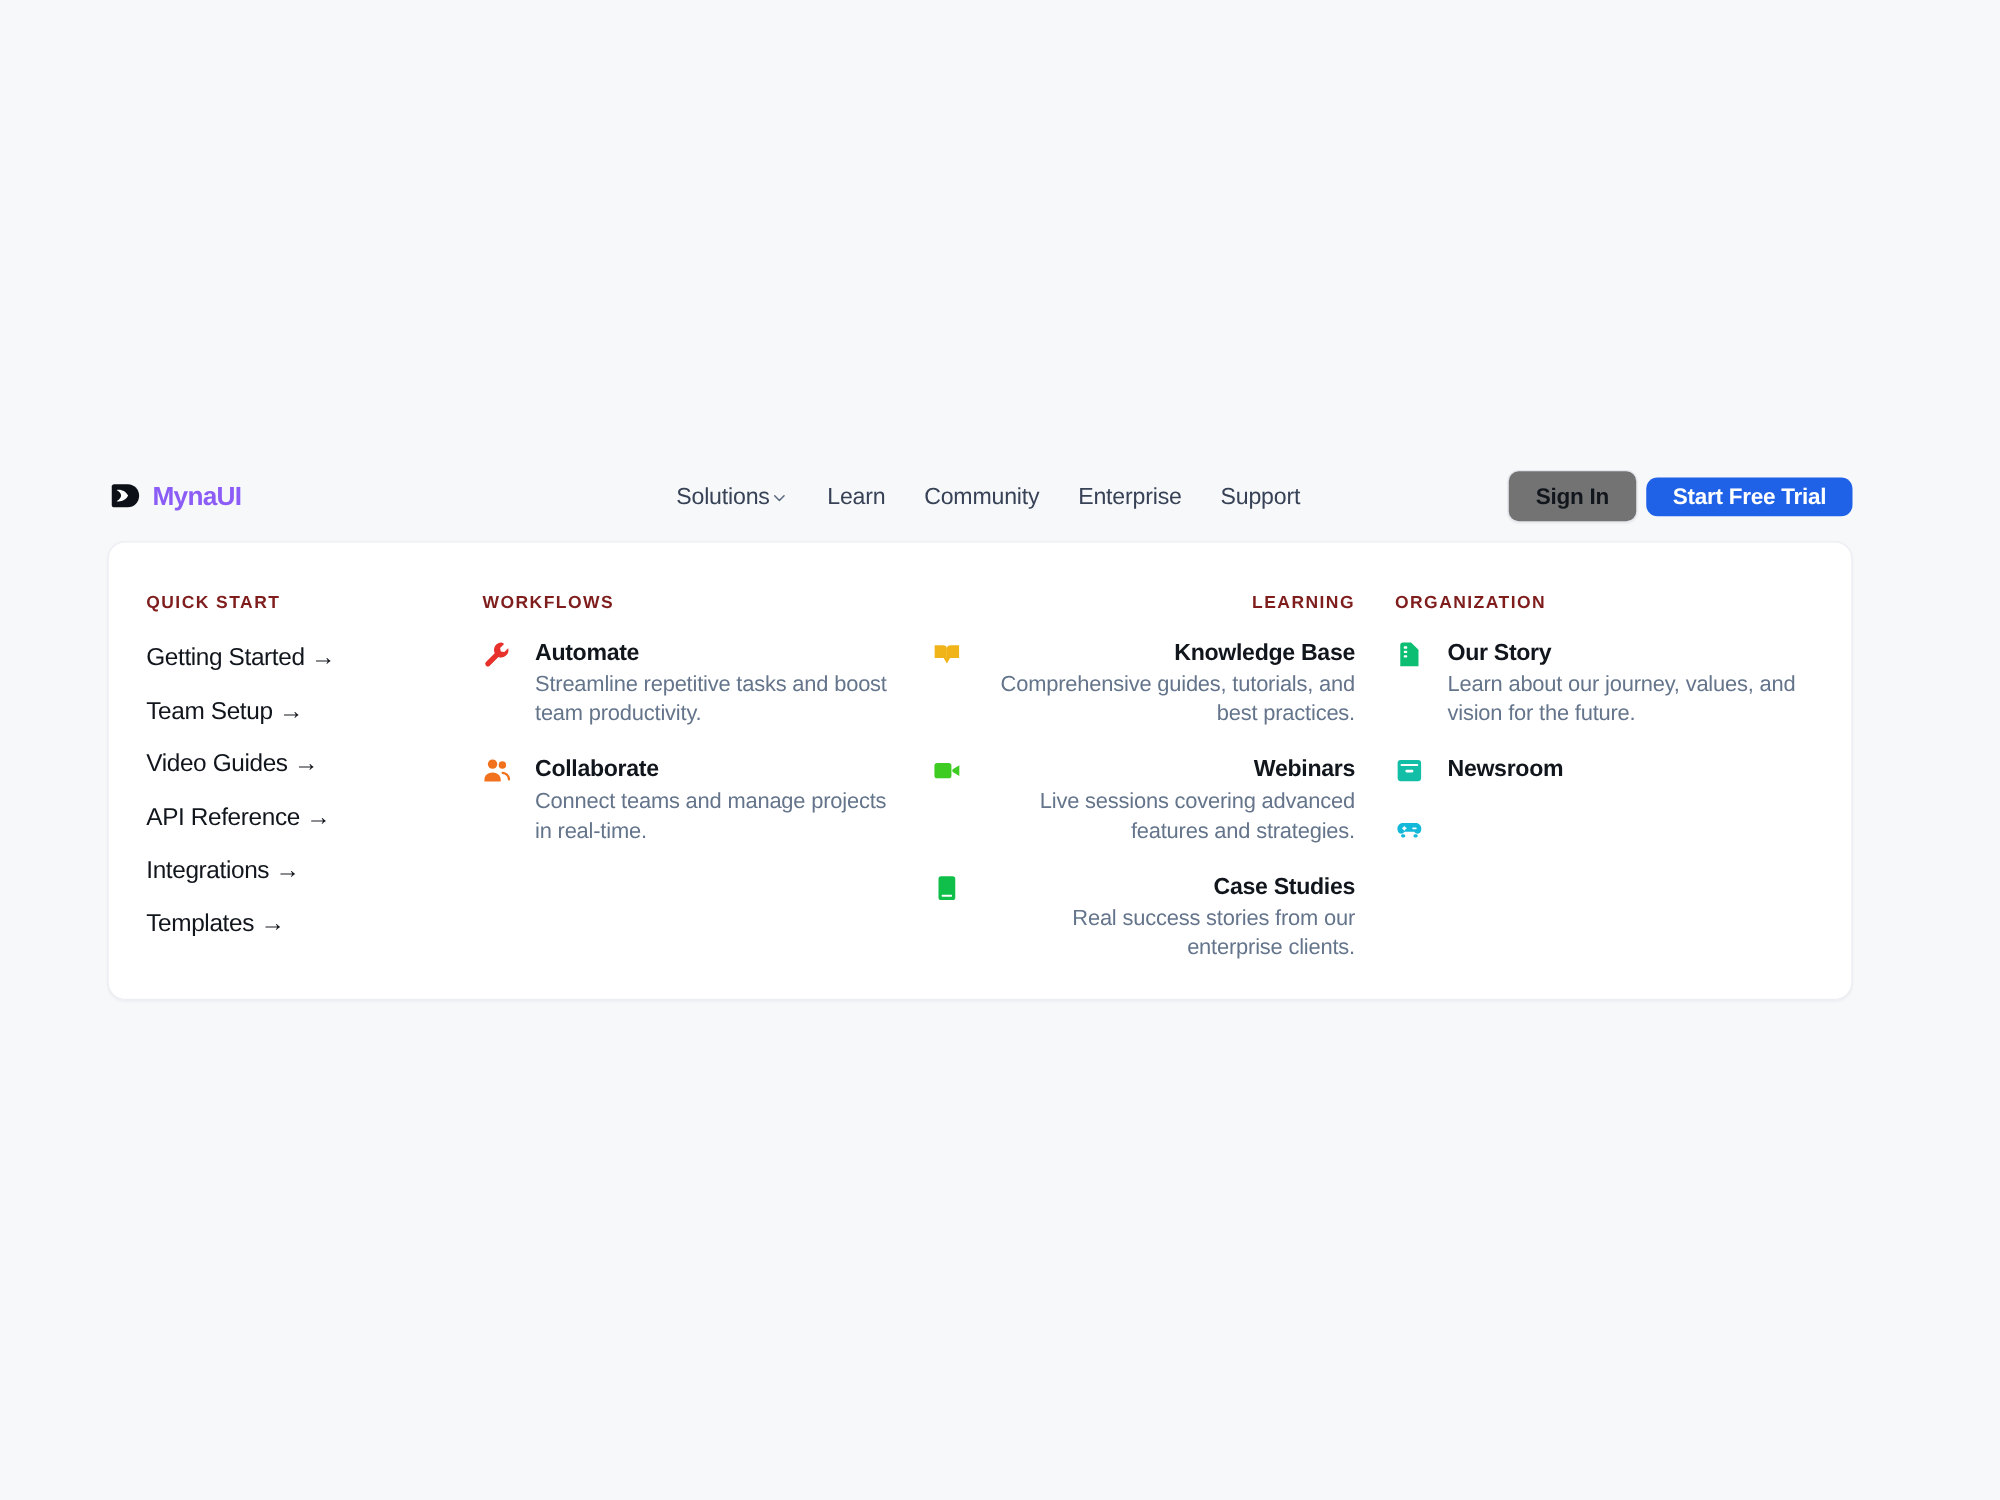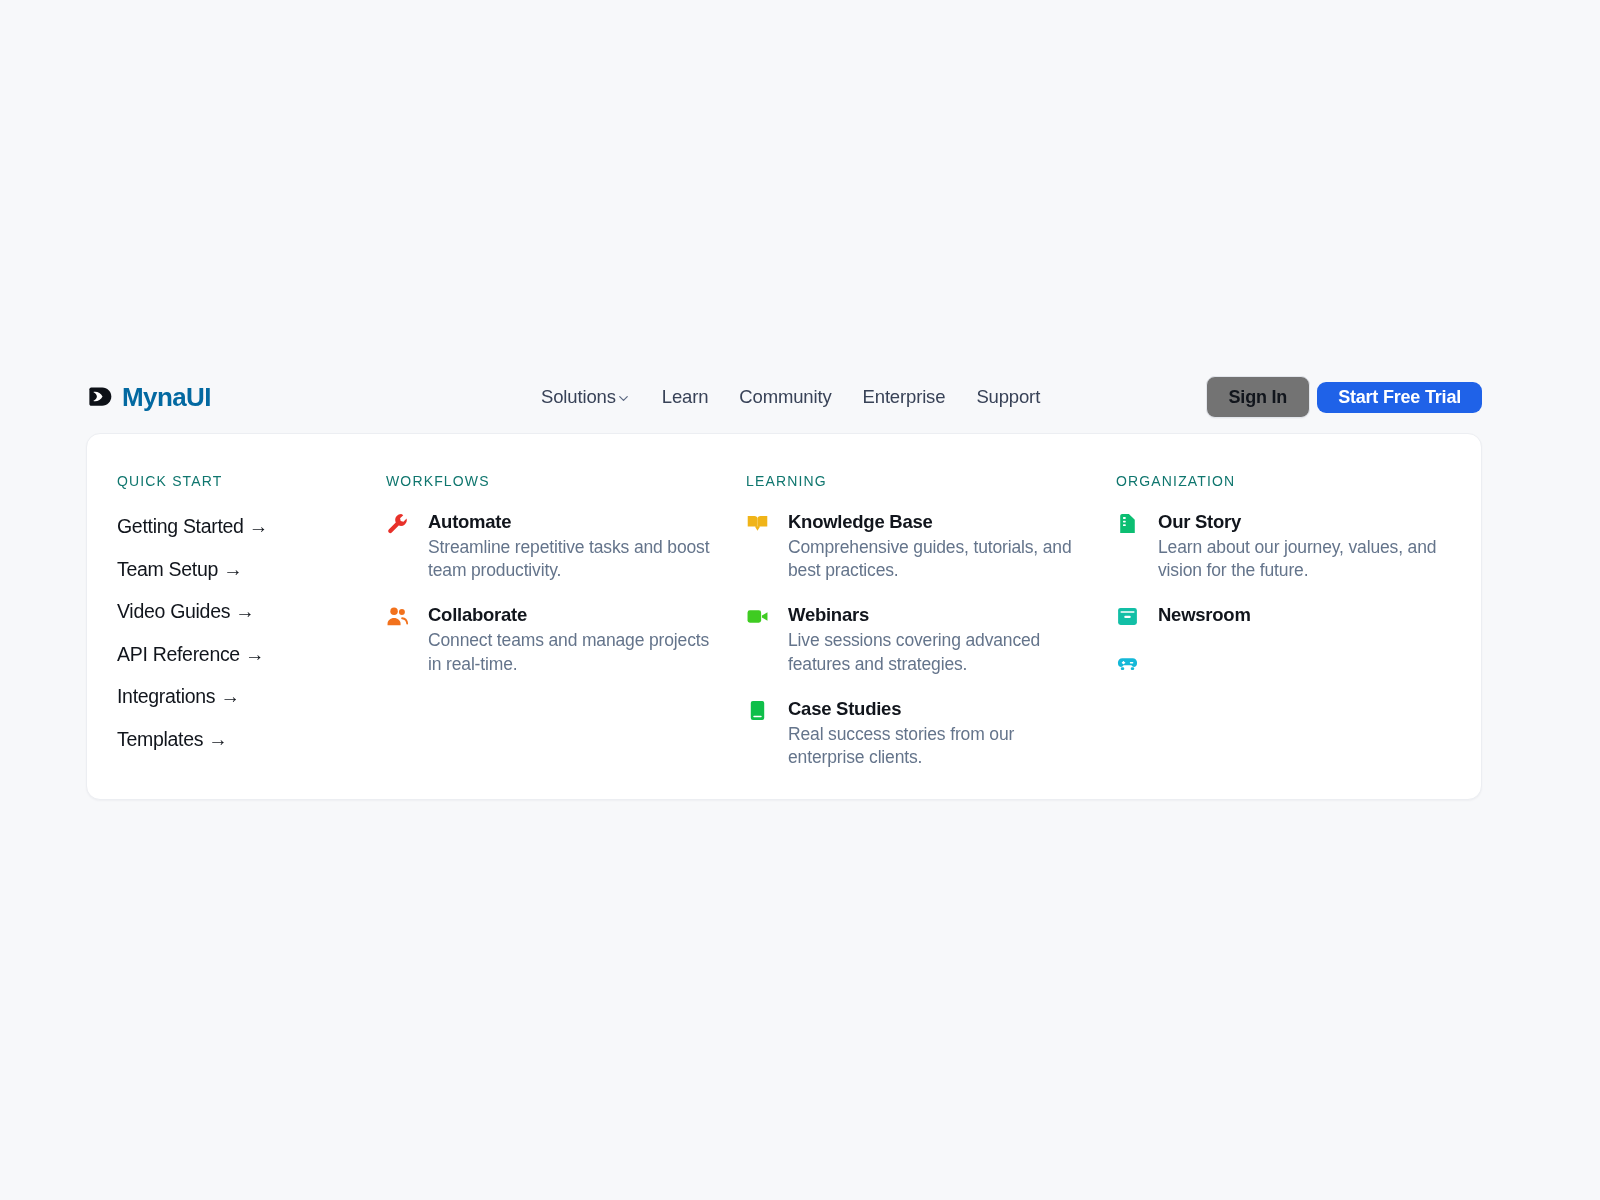--- a/index.html
+++ b/index.html
@@ -36,24 +36,24 @@
     gap: 9px;
     height: 40px;
   }
   .brand-mark {
     width: 27px;
     height: 27px;
     flex: 0 0 27px;
     display: block;
   }
   .brand-name {
-    font-size: 26px;
+    font-size: 21px;
     font-weight: 700;
     letter-spacing: -0.6px;
-    color: #0369a1;
+    color: #8b5cf6;
     line-height: 1;
     text-align: right;
   }
 
   .nav-center {
     position: absolute;
     left: 455px;
     top: 0;
     height: 62px;
     display: flex;
@@ -129,28 +129,28 @@
     border-radius: 14px;
     box-shadow: 0 1px 2px rgba(16,24,40,.04);
     display: grid;
     grid-template-columns: 275px 370px 370px 381px;
     padding: 40px 0 0 0;
   }
 
   .col { padding-right: 18px; }
   .col-quick  { padding-left: 30px; }
   .col-work   { padding-left: 24px; }
-  .col-learn  { padding-left: 14px; }
+  .col-learn  { padding-left: 14px; text-align: right; }
   .col-org    { padding-left: 14px; }
 
   .col-title {
     font-size: 14px;
-    font-weight: 400;
+    font-weight: 700;
     letter-spacing: 1.15px;
-    color: #0f766e;
+    color: #7f1d1d;
     text-transform: uppercase;
     line-height: 1;
   }
   .col-quick .col-title { margin-bottom: 29px; }
   .col-work .col-title,
   .col-learn .col-title,
   .col-org .col-title { margin-bottom: 22px; }
 
   
   .quick-list { display: flex; flex-direction: column; gap: 23px; }

